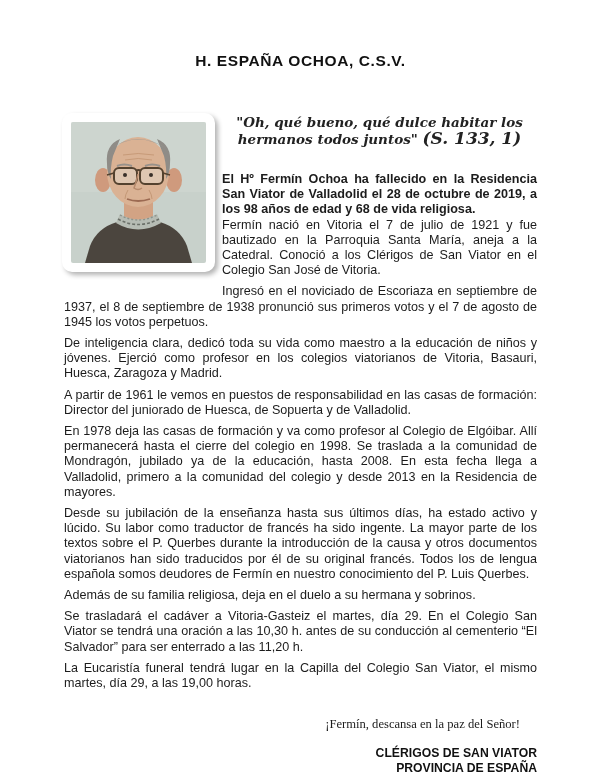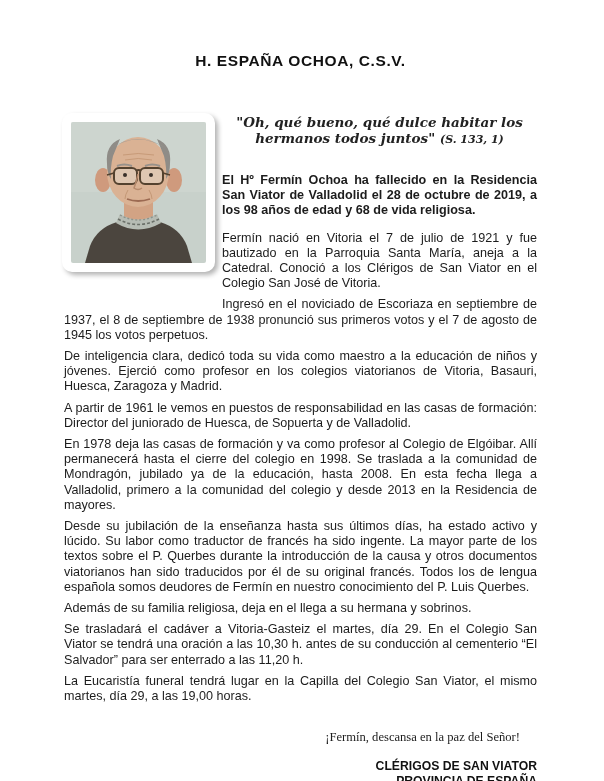--- a/index.html
+++ b/index.html
@@ -22,25 +22,25 @@
     background:#ffffff; border-radius:10px; padding:9px;
     box-shadow:3px 3px 5px rgba(0,0,0,0.30);
   }
   .photo-frame svg { display:block; border-radius:2px; }
 
   .right-col { flex:1; padding-top:1px; }
   .quote {
     font-family:"DejaVu Serif", serif; font-style:italic; font-weight:bold;
     font-size:13.5px; line-height:16px; text-align:center; color:#222;
   }
-  .quote .ref { font-size:11px; }
+  .quote .ref { font-size:17px; }
 
   p { margin:0; font-size:12.6px; line-height:15.2px; text-align:justify; }
   .lead { font-weight:bold; margin-top:25px; }
-  .intro-p { margin-top:12px; }
+  .intro-p { }
 
   .flow p { margin:6px 0; }
   .flow { margin-top:1px; }
   .indent-first { text-indent:158px; }
 
   .farewell {
     text-align:right; padding-right:17px; margin-top:26px; font-size:12.6px;font-family:Liberation Serif, serif;
   }
   .signature {
     margin-top:13px; text-align:right; font-weight:bold;
@@ -114,21 +114,21 @@
       <p class="intro-p">Fermín nació en Vitoria el 7 de julio de 1921 y fue bautizado en la Parroquia Santa María, aneja a la Catedral. Conoció a los Clérigos de San Viator en el Colegio San José de Vitoria.</p>
     </div>
   </div>
 
   <div class="flow">
     <p class="indent-first">Ingresó en el noviciado de Escoriaza en septiembre de 1937, el 8 de septiembre de 1938 pronunció sus primeros votos y el 7 de agosto de 1945 los votos perpetuos.</p>
     <p>De inteligencia clara, dedicó toda su vida como maestro a la educación de niños y jóvenes. Ejerció como profesor en los colegios viatorianos de Vitoria, Basauri, Huesca, Zaragoza y Madrid.</p>
     <p>A partir de 1961 le vemos en puestos de responsabilidad en las casas de formación: Director del juniorado de Huesca, de Sopuerta y de Valladolid.</p>
     <p>En 1978 deja las casas de formación y va como profesor al Colegio de Elgóibar. Allí permanecerá hasta el cierre del colegio en 1998. Se traslada a la comunidad de Mondragón, jubilado ya de la educación, hasta 2008. En esta fecha llega a Valladolid, primero a la comunidad del colegio y desde 2013 en la Residencia de mayores.</p>
     <p>Desde su jubilación de la enseñanza hasta sus últimos días, ha estado activo y lúcido. Su labor como traductor de francés ha sido ingente. La mayor parte de los textos sobre el P. Querbes durante la introducción de la causa y otros documentos viatorianos han sido traducidos por él de su original francés. Todos los de lengua española somos deudores de Fermín en nuestro conocimiento del P. Luis Querbes.</p>
-    <p>Además de su familia religiosa, deja en el llega a su hermana y sobrinos.</p>
+    <p>Además de su familia religiosa, deja en el duelo a su hermana y sobrinos.</p>
     <p>Se trasladará el cadáver a Vitoria-Gasteiz el martes, día 29. En el Colegio San Viator se tendrá una oración a las 10,30 h. antes de su conducción al cementerio “El Salvador” para ser enterrado a las 11,20 h.</p>
     <p>La Eucaristía funeral tendrá lugar en la Capilla del Colegio San Viator, el mismo martes, día 29, a las 19,00 horas.</p>
   </div>
 
   <p class="farewell">¡Fermín, descansa en la paz del Señor!</p>
 
   <div class="signature">
     <div>CLÉRIGOS DE SAN VIATOR</div>
     <div>PROVINCIA DE ESPAÑA</div>
 

